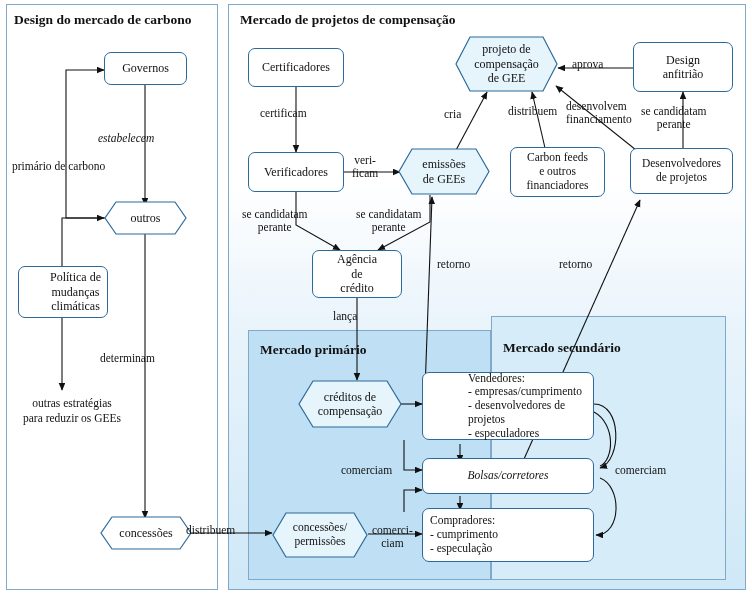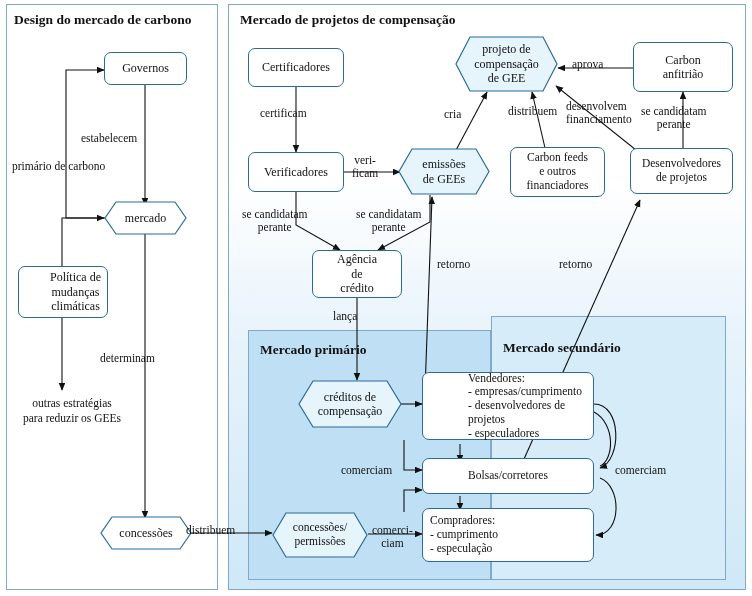--- a/index.html
+++ b/index.html
@@ -146,38 +146,38 @@
       <path d="M594,412 C616,424 614,460 600,466"></path>
     </g>
   </svg>
 
   <div class="node" style="left:104px;top:52px;width:83px;height:33px;">Governos</div>
 
   <div class="hexwrap" style="left:104px;top:201px;width:83px;height:34px;">
     <svg class="hexsvg" width="83" height="34" viewBox="0 0 83 34">
         <polygon points="12,1 71,1 82,17 71,33 12,33 1,17" fill="#ffffff" stroke="#2b6a9b" stroke-width="1.2"></polygon>
       </svg>
-    <div class="hexlabel">mercado</div>
+    <div class="hexlabel">outros</div>
   </div>
 
   <div class="node" style="left:18px;top:266px;width:90px;height:52px;white-space:pre-line;padding-left:29px;">Política de
 mudanças
 climáticas</div>
 
   <div style="position:absolute;left:12px;top:396px;width:120px;font-size:11.5px;line-height:1.3;text-align:center;white-space:pre-line;color:#111;">outras estratégias
 para reduzir os GEEs</div>
 
   <div class="hexwrap" style="left:100px;top:516px;width:92px;height:34px;">
     <svg class="hexsvg" width="92" height="34" viewBox="0 0 92 34">
         <polygon points="12,1 80,1 91,17 80,33 12,33 1,17" fill="#ffffff" stroke="#2b6a9b" stroke-width="1.2"></polygon>
       </svg>
     <div class="hexlabel">concessões</div>
   </div>
 
-  <div class="elabel" style="left:81px;top:132px;">estabelecem</div>
+  <div class="elabel" style="left:98px;top:132px;font-style:italic;">estabelecem</div>
   <div class="elabel" style="left:12px;top:160px;">primário de carbono</div>
   <div class="elabel" style="left:100px;top:352px;">determinam</div>
 
   <div class="node" style="left:248px;top:152px;width:96px;height:40px;">Verificadores</div>
 
   <div class="node" style="left:248px;top:48px;width:96px;height:39px;">Certificadores</div>
 
   <div class="hexwrap" style="left:398px;top:148px;width:92px;height:47px;">
     <svg class="hexsvg" width="92" height="47" viewBox="0 0 92 47">
         <polygon points="14,1 78,1 91,23.5 78,46 14,46 1,23.5" fill="#e6f4fc" stroke="#2b6a9b" stroke-width="1.2"></polygon>
@@ -188,21 +188,21 @@
 
   <div class="hexwrap" style="left:455px;top:36px;width:103px;height:56px;">
     <svg class="hexsvg" width="103" height="56" viewBox="0 0 103 56">
         <polygon points="15,1 88,1 102,28 88,55 15,55 1,28" fill="#e6f4fc" stroke="#2b6a9b" stroke-width="1.2"></polygon>
       </svg>
     <div class="hexlabel" style="white-space:pre-line;">projeto de
 compensação
 de GEE</div>
   </div>
 
-  <div class="node" style="left:633px;top:42px;width:100px;height:50px;white-space:pre-line;">Carbon
+  <div class="node" style="left:633px;top:42px;width:100px;height:50px;white-space:pre-line;">Design
 anfitrião</div>
 
   <div class="node" style="left:510px;top:147px;width:95px;height:50px;white-space:pre-line;font-size:11.5px;">Carbon feeds
 e outros
 financiadores</div>
 
   <div class="node" style="left:630px;top:148px;width:103px;height:46px;white-space:pre-line;font-size:11.5px;">Desenvolvedores
 de projetos</div>
 
   <div class="node" style="left:312px;top:250px;width:90px;height:48px;white-space:pre-line;">Agência
@@ -215,21 +215,21 @@
       </svg>
     <div class="hexlabel" style="white-space:pre-line;font-size:12px;">créditos de
 compensação</div>
   </div>
 
   <div class="node left-align" style="left:422px;top:372px;width:172px;height:68px;white-space:pre-line;font-size:11.5px;padding-left:45px;">Vendedores:
 - empresas/cumprimento
 - desenvolvedores de projetos
 - especuladores</div>
 
-  <div class="node" style="left:422px;top:458px;width:172px;height:36px;font-size:11.5px;">Bolsas/corretores</div>
+  <div class="node" style="left:422px;top:458px;width:172px;height:36px;font-size:11.5px;font-style:italic;">Bolsas/corretores</div>
 
   <div class="node left-align" style="left:422px;top:508px;width:172px;height:54px;white-space:pre-line;font-size:11.5px;">Compradores:
 - cumprimento
 - especulação</div>
 
   <div class="hexwrap" style="left:272px;top:512px;width:96px;height:46px;">
     <svg class="hexsvg" width="96" height="46" viewBox="0 0 96 46">
         <polygon points="14,1 82,1 95,23 82,45 14,45 1,23" fill="#e6f4fc" stroke="#2b6a9b" stroke-width="1.2"></polygon>
       </svg>
     <div class="hexlabel" style="white-space:pre-line;font-size:11.5px;">concessões/

